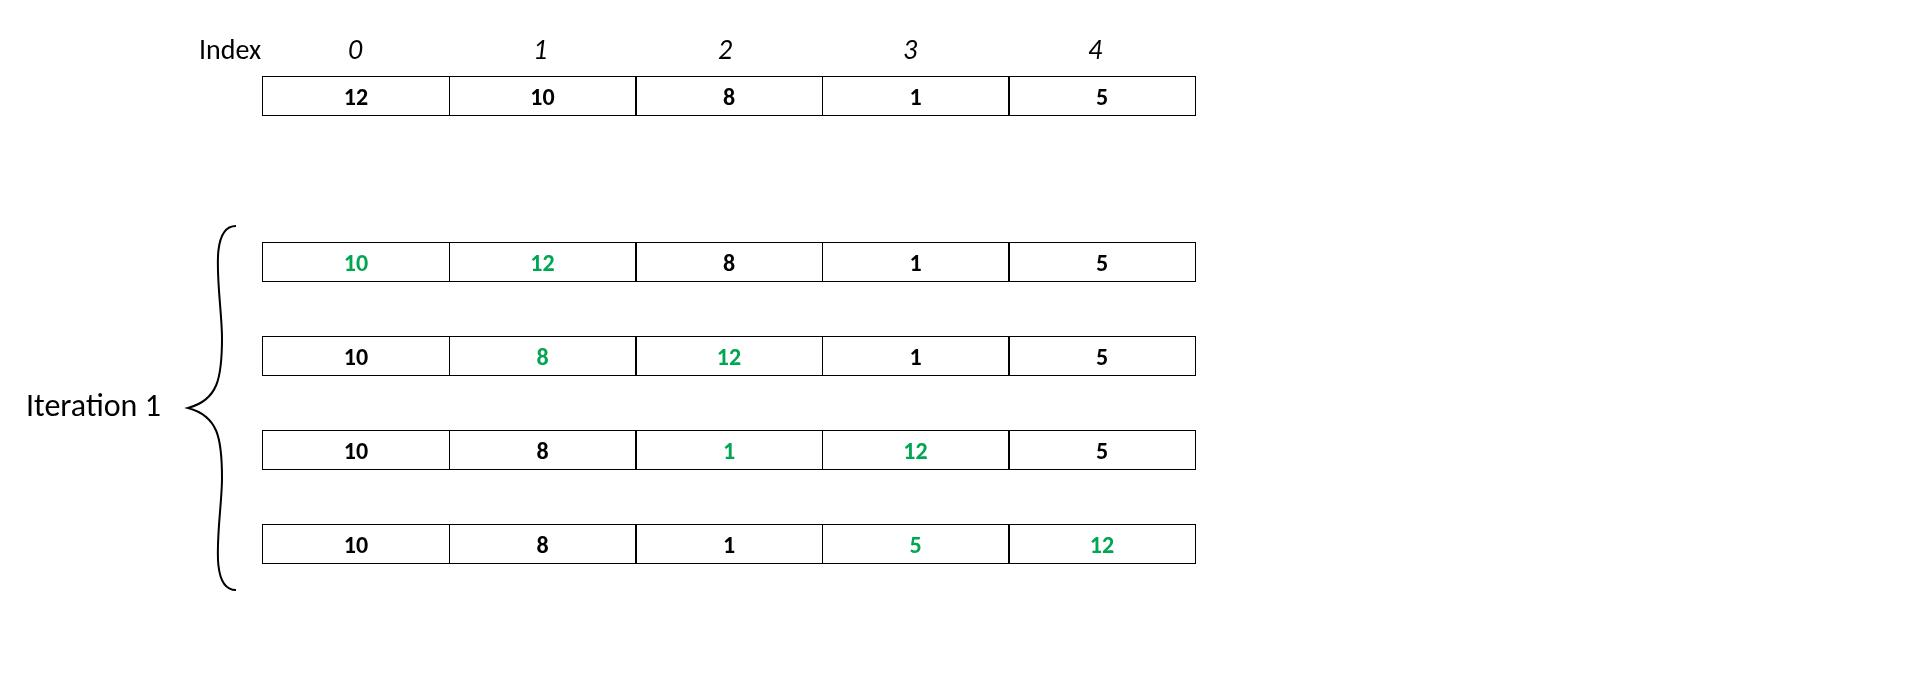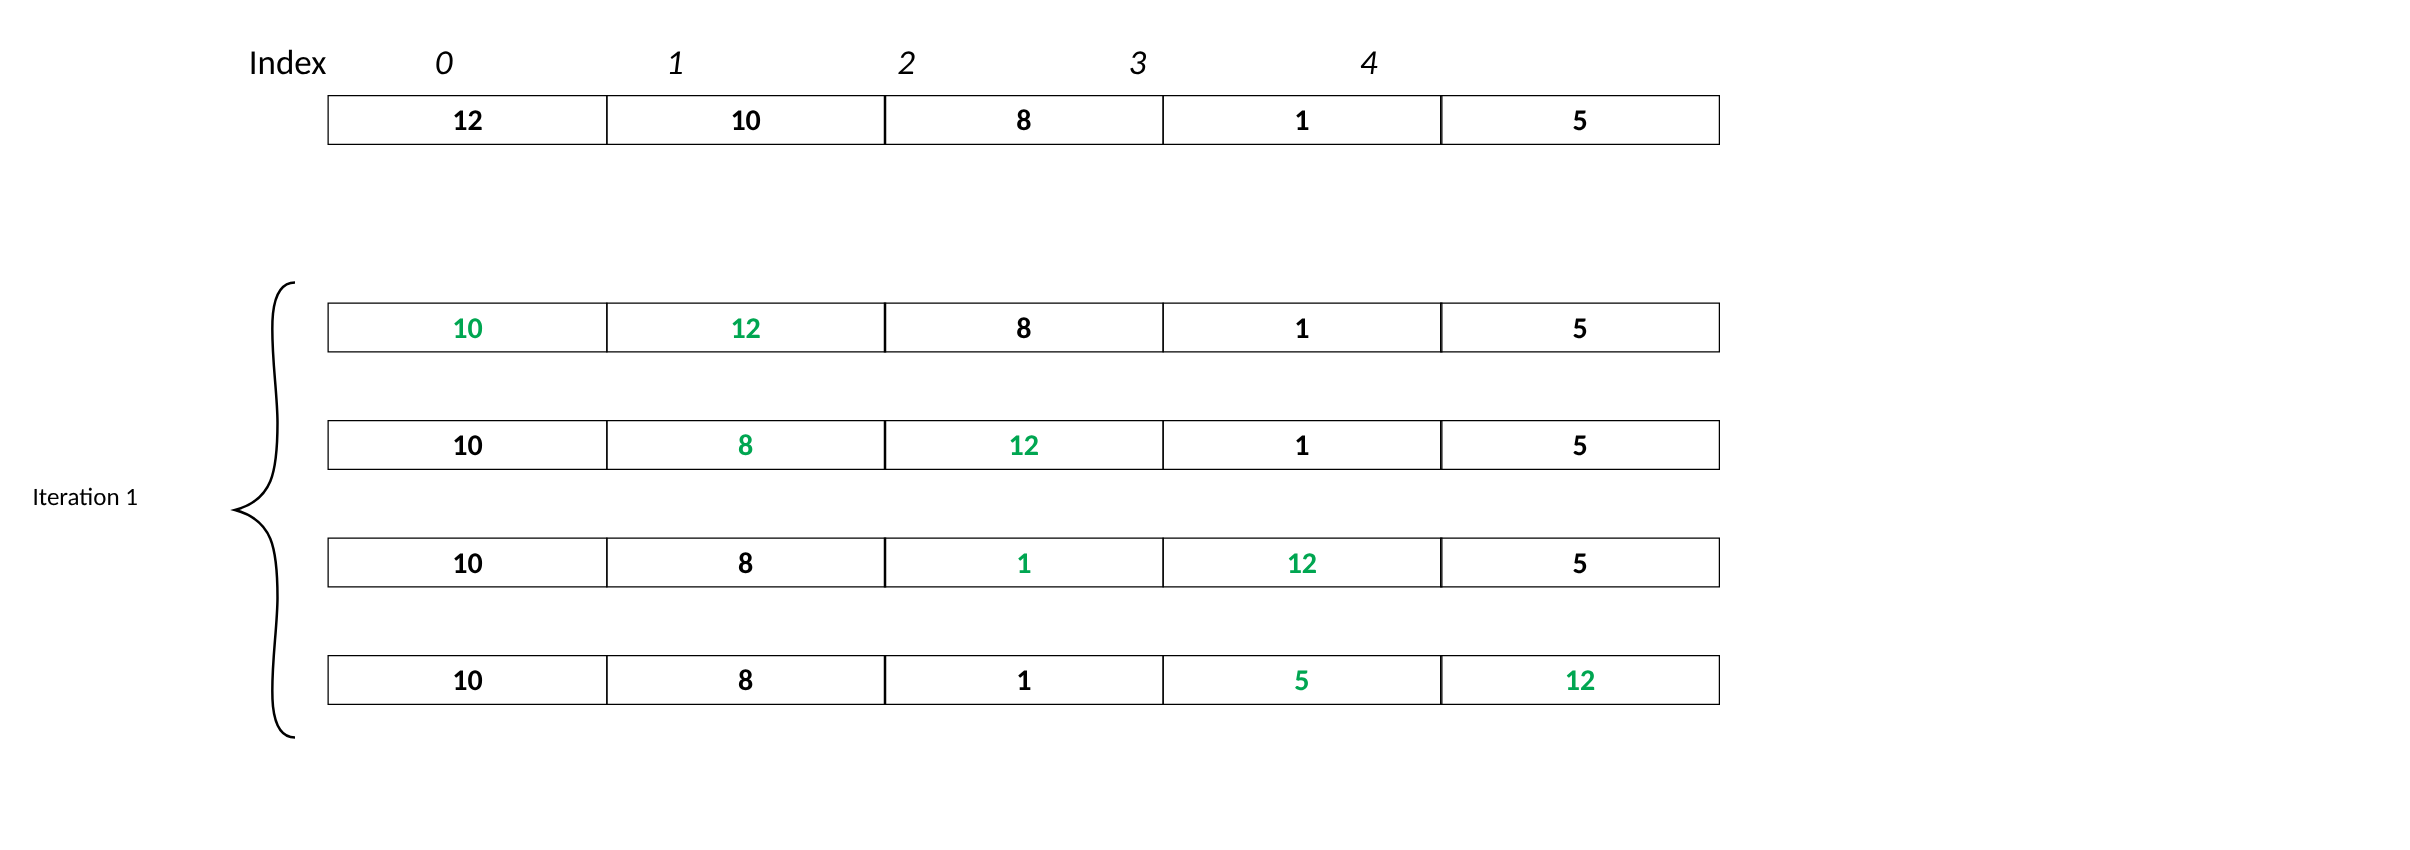--- a/index.html
+++ b/index.html
@@ -26,36 +26,36 @@
     font-style: italic;
     font-size: 28px;
     text-align: center;
     width: 186px;
   }
   .array-row {
     position: absolute;
     display: flex;
   }
   .cell {
-    width: 224px;
+    width: 188px;
     height: 40px;
     border: 1.5px solid #000;
     box-sizing: border-box;
     display: flex;
     align-items: center;
     justify-content: center;
     font-weight: 700;
     font-size: 24px;
     margin-left: -1.5px; 
   }
   .cell:first-child { margin-left: 0; }
   .green { color: #00a651; }
   .iter-label {
     position: absolute;
-    font-size: 20px;
+    font-size: 32px;
   }
   .brace {
     position: absolute;
     overflow: visible;
   }
 </style>
 </head>
 <body>
 
 <div class="canvas">

